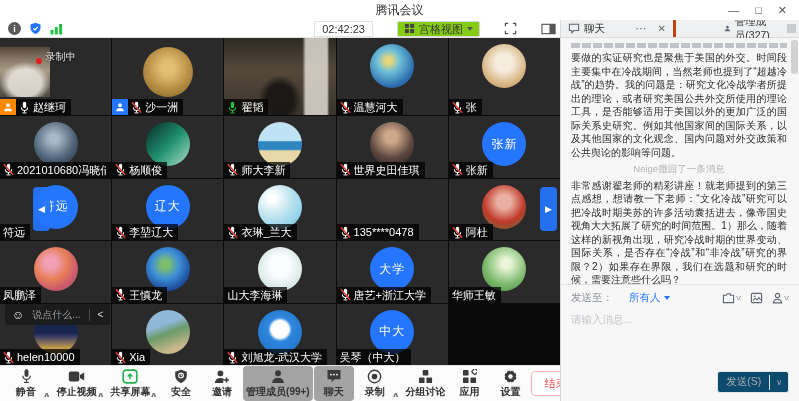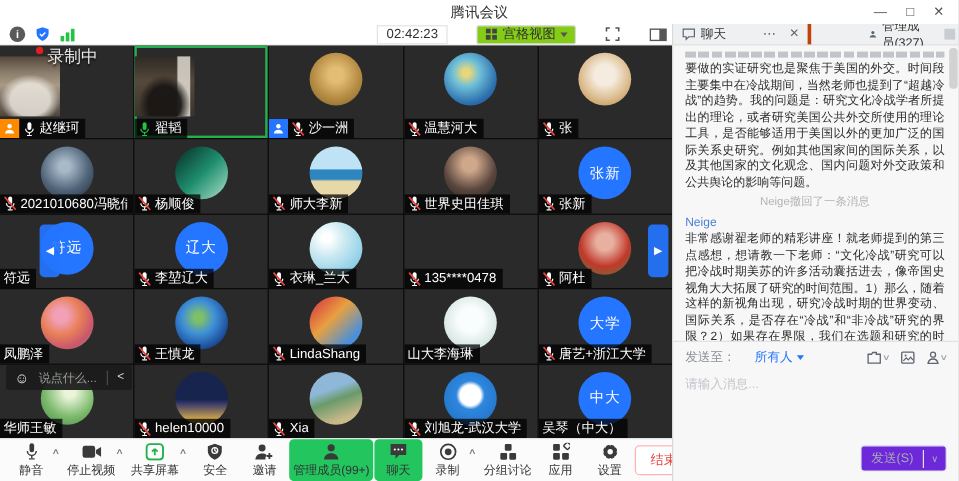--- a/index.html
+++ b/index.html
@@ -73,36 +73,36 @@
   .av-landscape { background:linear-gradient(160deg,#8fb8d8 0 34%,#6a9a6a 52%,#c8b88a 82%); }
   .av-doraemon { background:radial-gradient(circle at 50% 44%, #ffffff 26%, #2e86de 36%, #1a6fc0 100%); }
 
   .namebar { position:absolute; left:0; bottom:0; max-width:100%; display:inline-flex; align-items:center; gap:3px; background:rgba(0,0,0,.74); color:#fff; font-size:11px; line-height:16px; padding:0 5px 0 3px; white-space:nowrap; overflow:hidden; }
   .badge { width:16px; height:16px; margin:0 0 0 -3px; display:flex; align-items:center; justify-content:center; flex:none; }
   .badge.orange { background:#ff8a00; }
   .badge.blue { background:#2475ff; }
   .mic { display:inline-flex; flex:none; }
   .pname { overflow:hidden; text-overflow:clip; }
 
-  .rec-badge { position:absolute; top:1px; left:50%; transform:translateX(-50%); display:flex; align-items:flex-start; gap:4px; font-size:14px; color:#e8e8e8; text-shadow:0 1px 2px rgba(0,0,0,.8); }
+  .rec-badge { position:absolute; top:12px; left:50%; transform:translateX(-50%); display:flex; align-items:flex-end; gap:4px; font-size:10px; color:#e8e8e8; text-shadow:0 1px 2px rgba(0,0,0,.8); }
   .rec-dot { width:6px; height:6px; border-radius:50%; background:#e02020; }
 
   .nav-btn { position:absolute; width:17px; height:44px; background:rgba(36,117,255,.92); border-radius:4px; color:#fff; display:flex; align-items:center; justify-content:center; font-size:9px; z-index:6; }
   .nav-left { left:33px; top:149px; }
   .nav-right { right:3px; top:149px; }
 
   .quickbar { position:absolute; left:5px; top:266px; height:21px; background:rgba(28,28,28,.94); border-radius:3px; display:flex; align-items:center; padding:0 7px; z-index:6; }
   .quickbar .smiley { color:#e8e8e8; font-size:12px; line-height:1; }
   .quickbar .qtext { color:#9a9a9a; font-size:10px; margin:0 8px; }
   .quickbar .qcollapse { color:#ddd; font-size:10px; border-left:1px solid #4a4a4a; padding-left:8px; line-height:12px; }
 
   
   .toolbar { height:36px; background:#fbfbfb; border-top:1px solid #e3e3e3; display:flex; align-items:center; padding:0 6px; gap:1px; flex:none; }
-  .tb-item { display:flex; align-items:flex-start; padding:2px 3px; border-radius:4px; }
-  .tb-item.active { background:#22c55e; }
+  .tb-item { display:flex; align-items:flex-end; padding:2px 3px; border-radius:4px;font-weight:bold; }
+  .tb-item.active { background:#a3a3a3; }
   .tb-main { display:flex; flex-direction:column; align-items:center; min-width:34px; }
   .tb-icon { height:16px; display:flex; align-items:center; }
   .tb-label { font-size:10px; color:#333; margin-top:1px; white-space:nowrap; }
   .tb-chev { font-size:7px; color:#777; margin:4px 0 0 1px; transform:scaleX(1.4); }
   .end-btn { margin-left:auto; margin-right:2px; border:1px solid #ffb3b3; color:#e64340; background:#fff; border-radius:4px; padding:4px 12px; font-size:11px; white-space:nowrap; }
 
   
   .chat-col { width:239px; display:flex; flex-direction:column; background:#f7f7f7; border-left:1px solid #d9d9d9; }
   .chat-messages { height:246px; flex:none; padding:5px 12px 2px 10px; position:relative; overflow:hidden; font-size:10px; line-height:13.5px; color:#2b2b2b; }
   .cut-line { height:5px; overflow:hidden; margin-bottom:3px; opacity:.5; background:repeating-linear-gradient(90deg,#8a929c 0 9px, transparent 9px 11px); }
@@ -114,21 +114,21 @@
 
   .composer { flex:1; border-top:1px solid #e2e2e2; padding:6px 10px 8px 10px; display:flex; flex-direction:column; }
   .send-to-row { display:flex; align-items:center; font-size:10.5px; color:#8a8f99; }
   .send-to-value { color:#2475ff; margin-left:16px; display:flex; align-items:center; gap:3px; }
   .caret-blue { width:0; height:0; border-left:3.5px solid transparent; border-right:3.5px solid transparent; border-top:4px solid #2475ff; }
   .comp-icons { margin-left:auto; display:flex; align-items:center; gap:9px; color:#5f6672; }
   .comp-ic { display:flex; align-items:center; gap:1px; }
   .mini-caret { font-size:7px; color:#9aa0a8; transform:scaleX(1.4); }
   .comp-input { margin-top:8px; font-size:10.5px; color:#c2c6cc; }
   .send-row { margin-top:auto; display:flex; justify-content:flex-end; }
-  .send-btn { display:inline-flex; align-items:center; border:1px solid #dfe2e8; background:#6d28d9; border-radius:3px; color:#a8abb2; font-size:10.5px; }
+  .send-btn { display:inline-flex; align-items:center; border:1px solid #dfe2e8; background:#0c4a6e; border-radius:3px; color:#a8abb2; font-size:10.5px; }
   .send-btn .lbl { padding:3px 8px; }
   .send-btn .drop { padding:3px 6px; border-left:1px solid #dfe2e8; font-size:8px; }
 </style>
 </head>
 <body>
 
 <div class="app">
 
   <div class="titlebar">
     <div class="title">腾讯会议</div>
@@ -229,57 +229,57 @@
  <line x1="3.8" y1="12.9" x2="8.2" y2="12.9" stroke="#fff" stroke-width="1.1"></line>
  </svg>
               </span>
       <span class="pname">赵继珂</span>
     </div>
   <div class="rec-badge">
               <span class="rec-dot"></span>
               <span>录制中</span>
             </div>
           </div>
+          <div class="tile">
+    <div class="avatar av-coin"></div>
+    <div class="namebar">
+      <span class="badge blue">
+                <svg width="10" height="10" viewBox="0 0 12 12">
+                  <circle cx="6" cy="3.8" r="2.2" fill="#fff"></circle>
+                  <path d="M1.4 11c.3-2.4 2-3.7 4.6-3.7s4.3 1.3 4.6 3.7z" fill="#fff"></path>
+                </svg>
+              </span>
+      <span class="mic">
+                <svg width="11" height="13" viewBox="0 0 12 14">
+ <rect x="4.2" y="0.8" width="3.6" height="7" rx="1.8" fill="#fff"></rect>
+ <path d="M2.6 6.8a3.4 3.4 0 0 0 6.8 0" fill="none" stroke="#fff" stroke-width="1.1"></path>
+ <line x1="6" y1="10.4" x2="6" y2="12.3" stroke="#fff" stroke-width="1.1"></line>
+ <line x1="3.8" y1="12.9" x2="8.2" y2="12.9" stroke="#fff" stroke-width="1.1"></line>
+ <line x1="1" y1="1.2" x2="11" y2="12.8" stroke="#e64340" stroke-width="1.6"></line>
+                </svg>
+              </span>
+      <span class="pname">沙一洲</span>
+    </div>
+  </div>
           <div class="tile active">
     <div class="avatar video-bg vid-room2"></div>
     <div class="namebar">
 
       <span class="mic">
                 <svg width="11" height="13" viewBox="0 0 12 14">
  <rect x="4.2" y="0.8" width="3.6" height="7" rx="1.8" fill="#23c343"></rect>
  <path d="M2.6 6.8a3.4 3.4 0 0 0 6.8 0" fill="none" stroke="#23c343" stroke-width="1.1"></path>
  <line x1="6" y1="10.4" x2="6" y2="12.3" stroke="#23c343" stroke-width="1.1"></line>
  <line x1="3.8" y1="12.9" x2="8.2" y2="12.9" stroke="#23c343" stroke-width="1.1"></line>
  </svg>
               </span>
       <span class="pname">翟韬</span>
     </div>
   </div>
           <div class="tile">
-    <div class="avatar av-coin"></div>
-    <div class="namebar">
-      <span class="badge blue">
-                <svg width="10" height="10" viewBox="0 0 12 12">
-                  <circle cx="6" cy="3.8" r="2.2" fill="#fff"></circle>
-                  <path d="M1.4 11c.3-2.4 2-3.7 4.6-3.7s4.3 1.3 4.6 3.7z" fill="#fff"></path>
-                </svg>
-              </span>
-      <span class="mic">
-                <svg width="11" height="13" viewBox="0 0 12 14">
- <rect x="4.2" y="0.8" width="3.6" height="7" rx="1.8" fill="#fff"></rect>
- <path d="M2.6 6.8a3.4 3.4 0 0 0 6.8 0" fill="none" stroke="#fff" stroke-width="1.1"></path>
- <line x1="6" y1="10.4" x2="6" y2="12.3" stroke="#fff" stroke-width="1.1"></line>
- <line x1="3.8" y1="12.9" x2="8.2" y2="12.9" stroke="#fff" stroke-width="1.1"></line>
- <line x1="1" y1="1.2" x2="11" y2="12.8" stroke="#e64340" stroke-width="1.6"></line>
-                </svg>
-              </span>
-      <span class="pname">沙一洲</span>
-    </div>
-  </div>
-          <div class="tile">
     <div class="avatar av-paint"></div>
     <div class="namebar">
 
       <span class="mic">
                 <svg width="11" height="13" viewBox="0 0 12 14">
  <rect x="4.2" y="0.8" width="3.6" height="7" rx="1.8" fill="#fff"></rect>
  <path d="M2.6 6.8a3.4 3.4 0 0 0 6.8 0" fill="none" stroke="#fff" stroke-width="1.1"></path>
  <line x1="6" y1="10.4" x2="6" y2="12.3" stroke="#fff" stroke-width="1.1"></line>
  <line x1="3.8" y1="12.9" x2="8.2" y2="12.9" stroke="#fff" stroke-width="1.1"></line>
  <line x1="1" y1="1.2" x2="11" y2="12.8" stroke="#e64340" stroke-width="1.6"></line>
@@ -468,36 +468,20 @@
       <span class="mic">
                 <svg width="11" height="13" viewBox="0 0 12 14">
  <rect x="4.2" y="0.8" width="3.6" height="7" rx="1.8" fill="#fff"></rect>
  <path d="M2.6 6.8a3.4 3.4 0 0 0 6.8 0" fill="none" stroke="#fff" stroke-width="1.1"></path>
  <line x1="6" y1="10.4" x2="6" y2="12.3" stroke="#fff" stroke-width="1.1"></line>
  <line x1="3.8" y1="12.9" x2="8.2" y2="12.9" stroke="#fff" stroke-width="1.1"></line>
  <line x1="1" y1="1.2" x2="11" y2="12.8" stroke="#e64340" stroke-width="1.6"></line>
                 </svg>
               </span>
       <span class="pname">王慎龙</span>
-    </div>
-  </div>
-          <div class="tile">
-    <div class="avatar av-colorful"></div>
-    <div class="namebar">
-
-      <span class="mic">
-                <svg width="11" height="13" viewBox="0 0 12 14">
- <rect x="4.2" y="0.8" width="3.6" height="7" rx="1.8" fill="#fff"></rect>
- <path d="M2.6 6.8a3.4 3.4 0 0 0 6.8 0" fill="none" stroke="#fff" stroke-width="1.1"></path>
- <line x1="6" y1="10.4" x2="6" y2="12.3" stroke="#fff" stroke-width="1.1"></line>
- <line x1="3.8" y1="12.9" x2="8.2" y2="12.9" stroke="#fff" stroke-width="1.1"></line>
- <line x1="1" y1="1.2" x2="11" y2="12.8" stroke="#e64340" stroke-width="1.6"></line>
-                </svg>
-              </span>
-      <span class="pname">LindaShang</span>
     </div>
   </div>
           <div class="tile">
     <div class="avatar av-pale"></div>
     <div class="namebar">
 
       <span class="pname">山大李海琳</span>
     </div>
   </div>
           <div class="tile">
@@ -734,21 +718,20 @@
   </div>
           <div class="end-btn" id="end-btn">结束会议</div>
       </div>
     </div>
 
     <div class="chat-col">
       <div class="chat-messages" id="chat-messages">
         <div class="cut-line"></div>
         <div class="msg-text">要做的实证研究也是聚焦于美国的外交。时间段主要集中在冷战期间，当然老师也提到了“超越冷战”的趋势。我的问题是：研究文化冷战学者所提出的理论，或者研究美国公共外交所使用的理论工具，是否能够适用于美国以外的更加广泛的国际关系史研究。例如其他国家间的国际关系，以及其他国家的文化观念、国内问题对外交政策和公共舆论的影响等问题。</div>
           <div class="sys-msg">Neige撤回了一条消息</div>
-          <div class="sender"><span>Neige</span></div>
           <div class="msg-text">非常感谢翟老师的精彩讲座！就老师提到的第三点感想，想请教一下老师：“文化冷战”研究可以把冷战时期美苏的许多活动囊括进去，像帝国史视角大大拓展了研究的时间范围。1）那么，随着这样的新视角出现，研究冷战时期的世界变动、国际关系，是否存在“冷战”和“非冷战”研究的界限？2）如果存在界限，我们在选题和研究的时候，需要注意些什么吗？</div>
           <div class="chat-scroll">
             <i></i>
           </div>
       </div>
       <div class="composer">
         <div class="send-to-row">
           <span>发送至：</span>
           <span class="send-to-value">
             <span>所有人</span>

